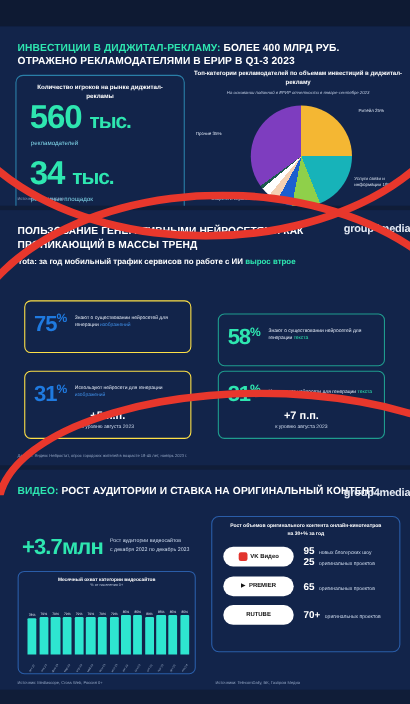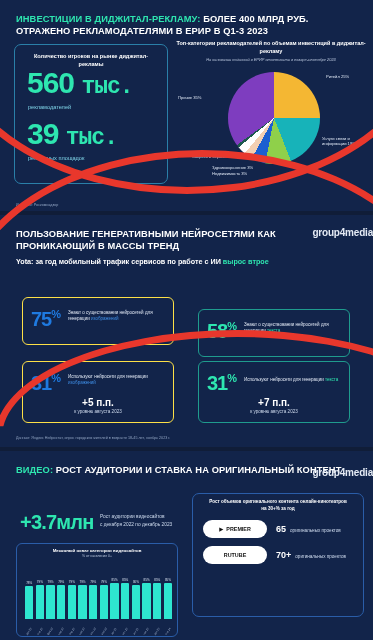--- a/index.html
+++ b/index.html
@@ -3,21 +3,21 @@
 <meta charset="utf-8">
 <style>
   html,body{margin:0;padding:0;background:#0e1a33;}
   body{width:373px;height:640px;overflow:hidden;
        font-family:"Liberation Sans","DejaVu Sans",sans-serif;
        color:#ffffff;position:relative;}
   .page{position:relative;width:373px;height:640px;background:#101d38;}
 
   
   .panel{position:relative;background:#12244a;overflow:hidden;}
-  .panel.s1{height:211px;}
+  .panel.s1{height:163px;margin-top:24px;}
   .panel.s2{height:232px;margin-top:4px;}
   .panel.s3{height:200px;margin-top:4px;}
 
   .headline{font-weight:bold;font-size:9.3px;line-height:11.5px;
             letter-spacing:.1px;padding:14px 16px 0 16px;text-transform:uppercase;}
   .hl-accent{color:#2ee6b0;}
   .hl-white{color:#ffffff;}
 
   .logo{position:absolute;right:0;font-size:10px;font-weight:bold;
         color:#e4eaf4;letter-spacing:-.2px;}
@@ -25,21 +25,21 @@
   .subline{font-size:7.2px;font-weight:bold;color:#ffffff;padding:5px 16px 0 16px;}
   .subline .em{color:#2ee6b0;}
 
   
   .s1-left{position:absolute;left:14px;top:44px;width:152px;height:138px;
            border:1px solid #2a7fa8;border-radius:7px;}
   .s1-left-title{font-size:5.6px;font-weight:bold;text-align:center;
                  line-height:8px;padding:7px 12px 0 12px;color:#ffffff;}
   .bignum{color:#2ee6b0;font-size:30px;font-weight:bold;line-height:30px;
           letter-spacing:-1px;padding-left:12px;}
-  .bignum .unit{font-size:23px;font-family:Liberation Mono, monospace;}
+  .bignum .unit{font-size:19px;}
   .bigcap{color:#7fd4e8;font-size:5.6px;padding-left:13px;margin-top:2px;}
 
   .s1-right{position:absolute;left:176px;top:40px;width:190px;height:150px;}
   .pie-title{font-size:5.5px;font-weight:bold;text-align:center;line-height:7.5px;color:#ffffff;}
   .pie-sub{font-size:3.9px;text-align:center;color:#b9c6dd;margin-top:2px;font-style:italic;}
   .pie-wrap{position:relative;width:190px;height:120px;}
   .pie{position:absolute;left:52px;top:10px;width:92px;height:92px;border-radius:50%;}
   .plabel{position:absolute;font-size:4.1px;color:#dbe4f2;line-height:5.4px;}
 
   .src{position:absolute;left:16px;font-size:3.7px;color:#8fa2c0;}
@@ -122,21 +122,21 @@
     </div>
 
     <div class="s1-left">
       <div class="s1-left-title">Количество игроков на рынке диджитал-рекламы</div>
       <div class="bignum">
         <span>560</span>
         <span class="unit">тыс.</span>
       </div>
       <div class="bigcap">рекламодателей</div>
       <div class="bignum" style="margin-top:9px;">
-        <span>39</span>
+        <span>34</span>
         <span class="unit">тыс.</span>
       </div>
       <div class="bigcap">рекламных площадок</div>
     </div>
 
     <div class="s1-right">
       <div class="pie-title">Топ-категории рекламодателей по объемам инвестиций в диджитал-рекламу</div>
       <div class="pie-sub">На основании поданной в ЕРИР отчетности в январе-сентябре 2023</div>
       <div class="pie-wrap">
         <div class="pie" id="pie-el" style="background: conic-gradient(rgb(244, 183, 51) 0deg, rgb(244, 183, 51) 90deg, rgb(23, 179, 185) 90deg, rgb(23, 179, 185) 158.4deg, rgb(143, 208, 74) 158.4deg, rgb(143, 208, 74) 190.8deg, rgb(27, 95, 208) 190.8deg, rgb(27, 95, 208) 208.8deg, rgb(243, 208, 179) 208.8deg, rgb(243, 208, 179) 219.6deg, rgb(255, 255, 255) 219.6deg, rgb(255, 255, 255) 230.4deg, rgb(29, 90, 79) 230.4deg, rgb(29, 90, 79) 234deg, rgb(126, 61, 191) 234deg, rgb(126, 61, 191) 360deg);"></div>
@@ -211,20 +211,36 @@
       <span class="growth-num">+3.7</span><span class="growth-num mln">млн</span>
     </div>
     <div class="growth-txt">
       <div>Рост аудитории видеосайтов</div>
       <div>с декабря 2022 по декабрь 2023</div>
     </div>
 
     <div class="s3-box">
       <div class="s3-box-title">Рост объемов оригинального контента онлайн-кинотеатров на 30+% за год</div>
 
+      <div class="plat-row">
+        <div class="plat-pill">
+          <span class="vk-sq"></span>
+          <span>VK Видео</span>
+        </div>
+        <div class="plat-nums">
+          <div class="plat-line">
+            <span class="plat-n">95</span>
+            <span class="plat-l">новых блогерских шоу</span>
+          </div>
+          <div class="plat-line">
+            <span class="plat-n">25</span>
+            <span class="plat-l">оригинальных проектов</span>
+          </div>
+        </div>
+      </div>
 
       <div class="plat-row">
         <div class="plat-pill">
           <span>▶</span>
           <span>PREMIER</span>
         </div>
         <div class="plat-nums">
           <div class="plat-line">
             <span class="plat-n">65</span>
             <span class="plat-l">оригинальных проектов</span>

